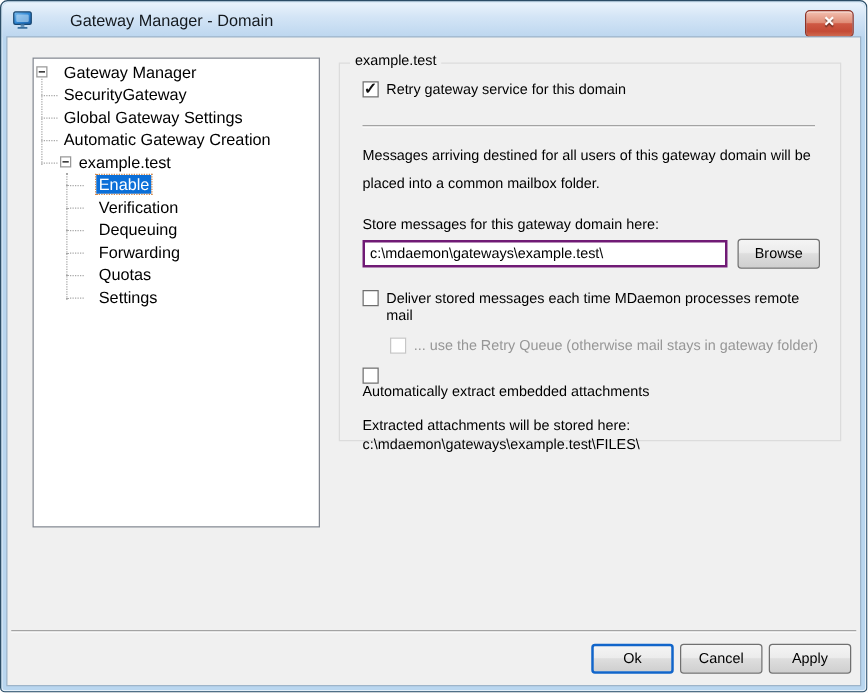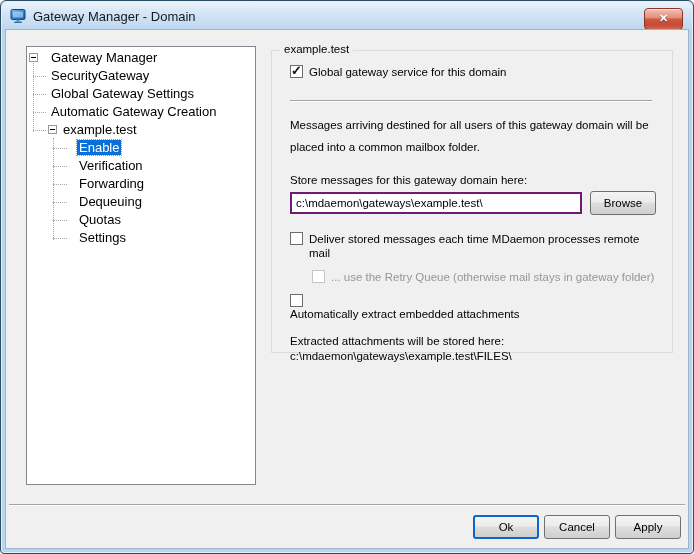--- a/index.html
+++ b/index.html
@@ -1,25 +1,25 @@
 <!DOCTYPE html>
 <html><head>
 <meta charset="utf-8">
 <style>
   html,body{margin:0;padding:0;background:#fff;}
   body{width:694px;height:554px;position:relative;font-family:"Liberation Sans",sans-serif;-webkit-font-smoothing:none;}
   .window{position:absolute;inset:0;background:#b9d6ef;border:1px solid #2c4d66;border-radius:6px 6px 4px 4px;box-sizing:border-box;box-shadow:inset 0 0 0 1px rgba(255,255,255,.6);}
-  .titlebar{position:absolute;left:1px;right:1px;top:1px;height:28px;border-radius:5px 5px 0 0;background:linear-gradient(#eaf3fc,#d4e5f6 40%,#bcd6ef);display:flex;align-items:center;padding:0 8px;box-sizing:border-box;}
+  .titlebar{position:absolute;left:1px;right:1px;top:1px;height:28px;border-radius:5px 5px 0 0;background:linear-gradient(#eaf3fc,#d4e5f6 40%,#bcd6ef);display:flex;align-items:center;padding:0 8px;box-sizing:border-box;gap:23px;}
   .title-icon{width:17px;height:16px;margin-right:6px;flex:0 0 auto;}
   .title-text{font-size:13px;color:#14191e;white-space:nowrap;}
   .close-btn{position:absolute;right:9px;top:6px;width:37px;height:20px;border:1px solid #8e3226;border-radius:4px;background:linear-gradient(#f3c1b2,#e08d77 45%,#cf5944 50%,#c44a35 80%,#d06a4f);color:#fff;font-size:11px;font-weight:bold;line-height:18px;text-align:center;cursor:pointer;box-shadow:inset 0 1px 0 rgba(255,255,255,.55);text-shadow:0 1px 1px rgba(0,0,0,.45);}
   .client{position:absolute;left:5px;right:5px;top:29px;bottom:5px;background:#f0f0f0;box-shadow:0 0 0 1px #9db4c9;}
 
   
-  .tree-panel{position:absolute;left:20px;top:16px;width:230px;height:439px;background:#fff;border:1px solid #828790;box-sizing:border-box;overflow:hidden;font-size:13px;padding-top:2px;position:absolute;}
+  .tree-panel{position:absolute;left:20px;top:16px;width:230px;height:376px;background:#fff;border:1px solid #828790;box-sizing:border-box;overflow:hidden;font-size:13px;padding-top:2px;position:absolute;}
   .tree-body{position:relative;height:100%;}
   .vguide{position:absolute;border-left:1px dotted #a8a8a8;width:0;}
   .vg1{left:6px;top:14px;height:69px;}
   .vg2{left:26px;top:89px;height:102px;}
   .trow{position:relative;height:18px;}
   .trow .lbl{position:absolute;top:1px;line-height:15px;padding:0 2px;white-space:nowrap;color:#000;}
   .d0 .lbl{left:22px;}
   .d1 .lbl{left:22px;}
   .d1.parent .lbl{left:34px;}
   .d2 .lbl{left:50px;}
@@ -113,43 +113,43 @@
           <div class="trow d2 sel">
             <span class="stub"></span>
             <span class="lbl">Enable</span>
           </div>
           <div class="trow d2">
             <span class="stub"></span>
             <span class="lbl">Verification</span>
           </div>
           <div class="trow d2">
             <span class="stub"></span>
-            <span class="lbl">Forwarding</span>
+            <span class="lbl">Dequeuing</span>
           </div>
           <div class="trow d2">
             <span class="stub"></span>
-            <span class="lbl">Dequeuing</span>
+            <span class="lbl">Forwarding</span>
           </div>
           <div class="trow d2">
             <span class="stub"></span>
             <span class="lbl">Quotas</span>
           </div>
           <div class="trow d2">
             <span class="stub"></span>
             <span class="lbl">Settings</span>
           </div>
         </div>
     </div>
 
     <div class="groupbox">
       <span class="group-label">example.test</span>
       <div class="gb-inner">
         <div class="cbrow">
           <span class="cb checked"></span>
-          <span class="cblabel">Global gateway service for this domain</span>
+          <span class="cblabel">Retry gateway service for this domain</span>
         </div>
         <div class="etched sep-in"></div>
         <div class="intro">Messages arriving destined for all users of this gateway domain will be placed into a common mailbox folder.</div>
         <div class="store-label">Store messages for this gateway domain here:</div>
         <div class="path-row">
           <input class="path-input" type="text" value="c:\mdaemon\gateways\example.test\" style="">
           <button class="btn browse-btn">Browse</button>
         </div>
         <div class="cbrow cb-deliver">
           <span class="cb"></span>

